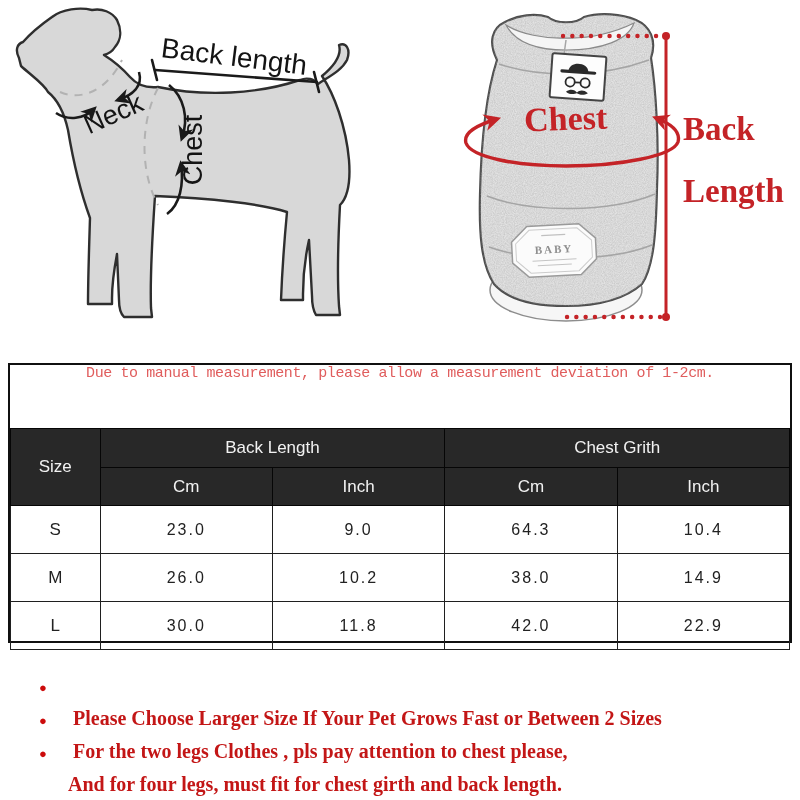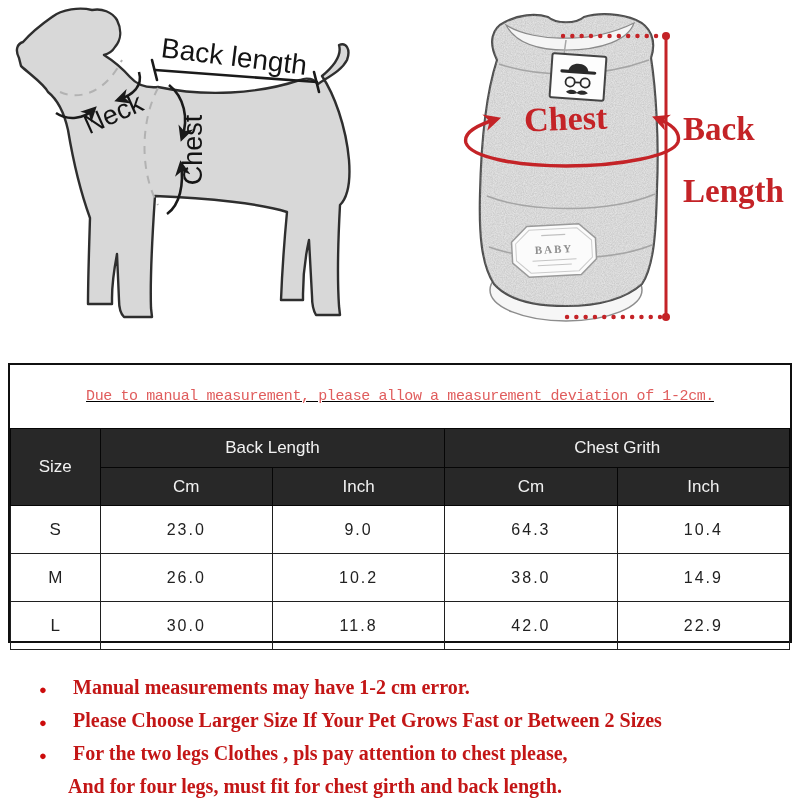--- a/index.html
+++ b/index.html
@@ -6,21 +6,21 @@
   body{width:800px;height:800px;position:relative;overflow:hidden;
        font-family:"Liberation Sans",sans-serif;}
   .stage{position:absolute;inset:0;}
 
   
   .diagram-svg{position:absolute;left:0;top:0;width:800px;height:345px;}
 
   
   .chart-box{position:absolute;left:8px;top:363px;width:784px;height:280px;
              border:2px solid #101010;box-sizing:border-box;background:#fff;}
-  .notice-row{height:63px;display:flex;align-items:center;justify-content:center;text-decoration:underline;}
+  .notice-row{height:63px;display:flex;align-items:flex-start;justify-content:center;}
   .notice-row span{font-family:"Liberation Mono",monospace;font-size:15px;
                    letter-spacing:-0.4px;color:#e05d5d;}
   table.size-table{width:100%;border-collapse:collapse;table-layout:fixed;}
   table.size-table th{background:#282828;color:#f2f2f2;font-weight:400;
         font-size:17px;border:1px solid #060606;}
   table.size-table thead tr.h1 th{height:36px;}
   table.size-table thead tr.h2 th{height:35px;}
   table.size-table td{height:45px;text-align:center;vertical-align:middle;
         border:1px solid #1f1f1f;color:#222;
         font-family:Liberation Sans, sans-serif;font-size:16px;letter-spacing:2px;}
@@ -223,21 +223,20 @@
           <td>42.0</td>
           <td>22.9</td>
         </tr>
       </tbody>
     </table>
   </div>
 
   <div class="notes">
     <div class="note-line">
       <span class="bullet">●</span>
-      <span>Manual measurements may have 1-2 cm error.</span>
     </div>
     <div class="note-line">
       <span class="bullet">●</span>
       <span>Please Choose Larger Size If Your Pet Grows Fast or Between 2 Sizes</span>
     </div>
     <div class="note-line">
       <span class="bullet">●</span>
       <span>For the two legs Clothes , pls pay attention to chest please,</span>
     </div>
     <div class="note-cont">

